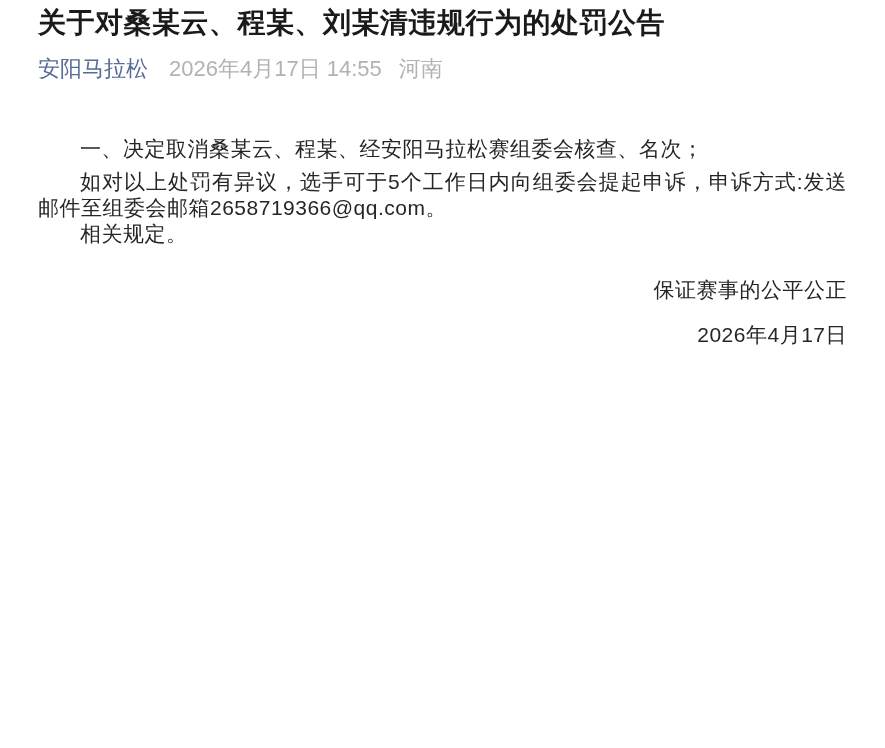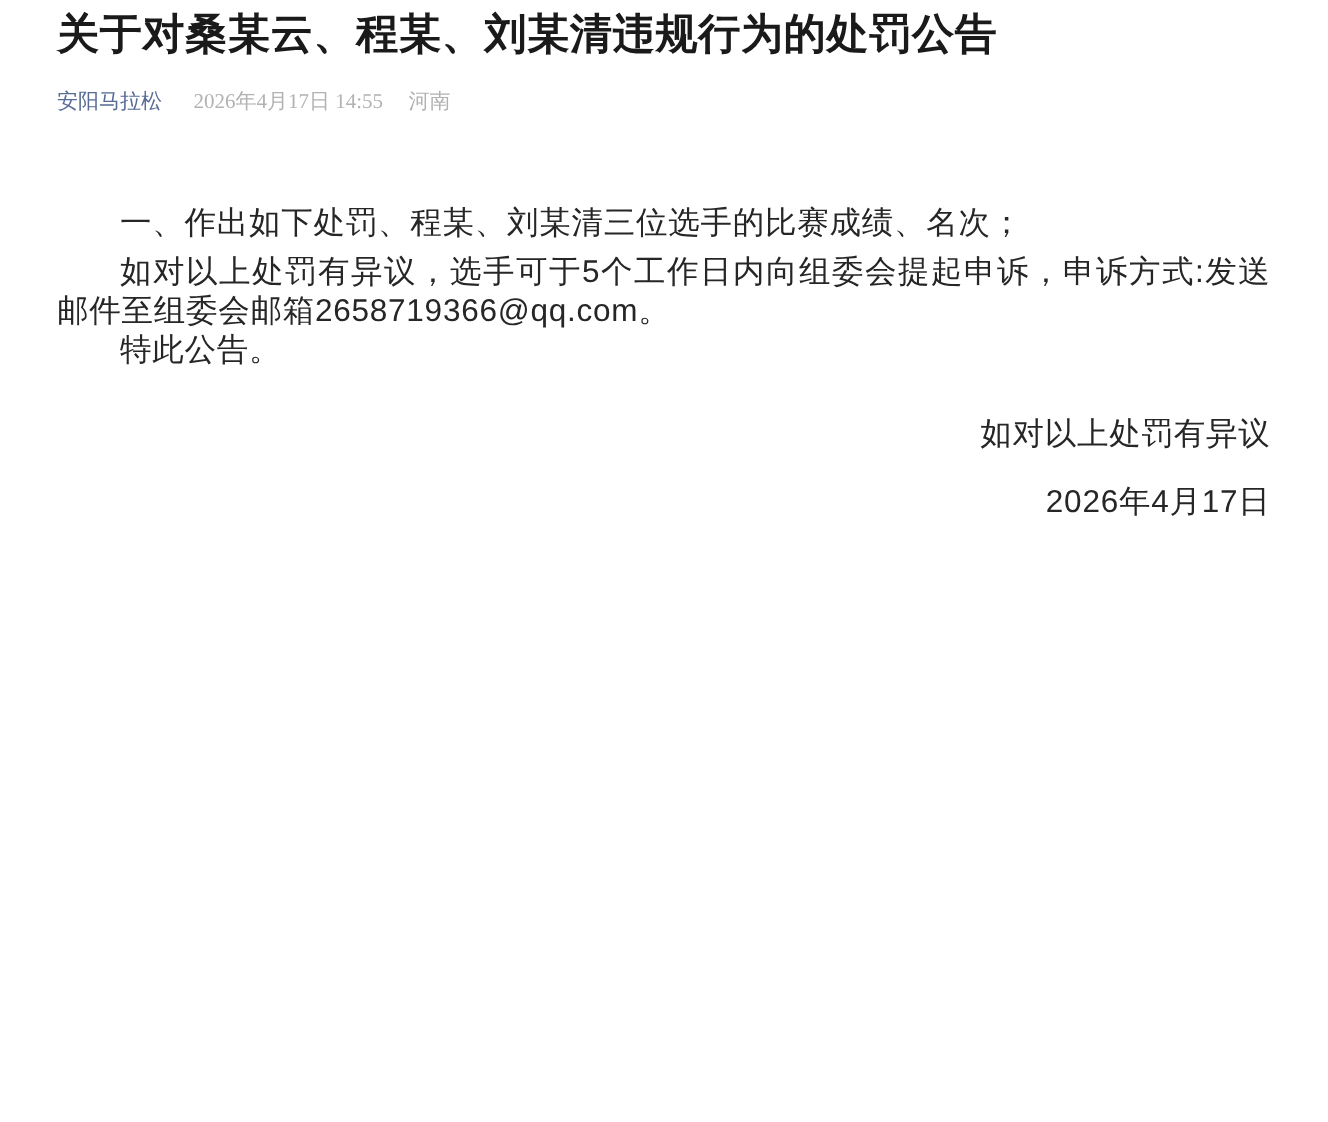--- a/index.html
+++ b/index.html
@@ -21,24 +21,23 @@
   .article-title {
     margin: 4px 0 0 0;
     font-size: 28px;
     line-height: 38px;
     font-weight: 700;
     color: #1a1a1a;
     letter-spacing: 0.5px;
   }
   .byline {
     margin-top: 15px;
-    font-size: 14px;
+    font-size: 22px;
     line-height: 24px;
     white-space: nowrap;
-    font-family: Liberation Serif, serif;
   }
   .byline .account {
     color: #576b95;
     margin-right: 21px;
     cursor: pointer;
   }
   .byline .meta {
     color: #b2b2b2;
   }
   .byline .loc {
@@ -80,20 +79,20 @@
 
 <div class="page">
 
   <h1 class="article-title">关于对桑某云、程某、刘某清违规行为的处罚公告</h1>
 
   <div class="byline">
     <span class="account">安阳马拉松</span><span class="meta">2026年4月17日 14:55</span><span class="loc">河南</span>
   </div>
 
   <div class="content">
-    <p class="indent para-item">一、作出如下处罚、程某、刘某清三位选手的比赛成绩、名次；</p>
+    <p class="indent para-item">一、决定取消桑某云、程某、经安阳马拉松赛组委会核查、名次；</p>
     <p class="indent para-appeal">如对以上处罚有异议，选手可于5个工作日内向组委会提起申诉，申诉方式:发送邮件至组委会邮箱2658719366@qq.com。</p>
-    <p class="indent para-closing">特此公告。</p>
-    <p class="signature sig-org">如对以上处罚有异议</p>
+    <p class="indent para-closing">相关规定。</p>
+    <p class="signature sig-org">保证赛事的公平公正</p>
     <p class="signature sig-date">2026年4月17日</p>
   </div>
 
 </div>
 
 </body></html>

